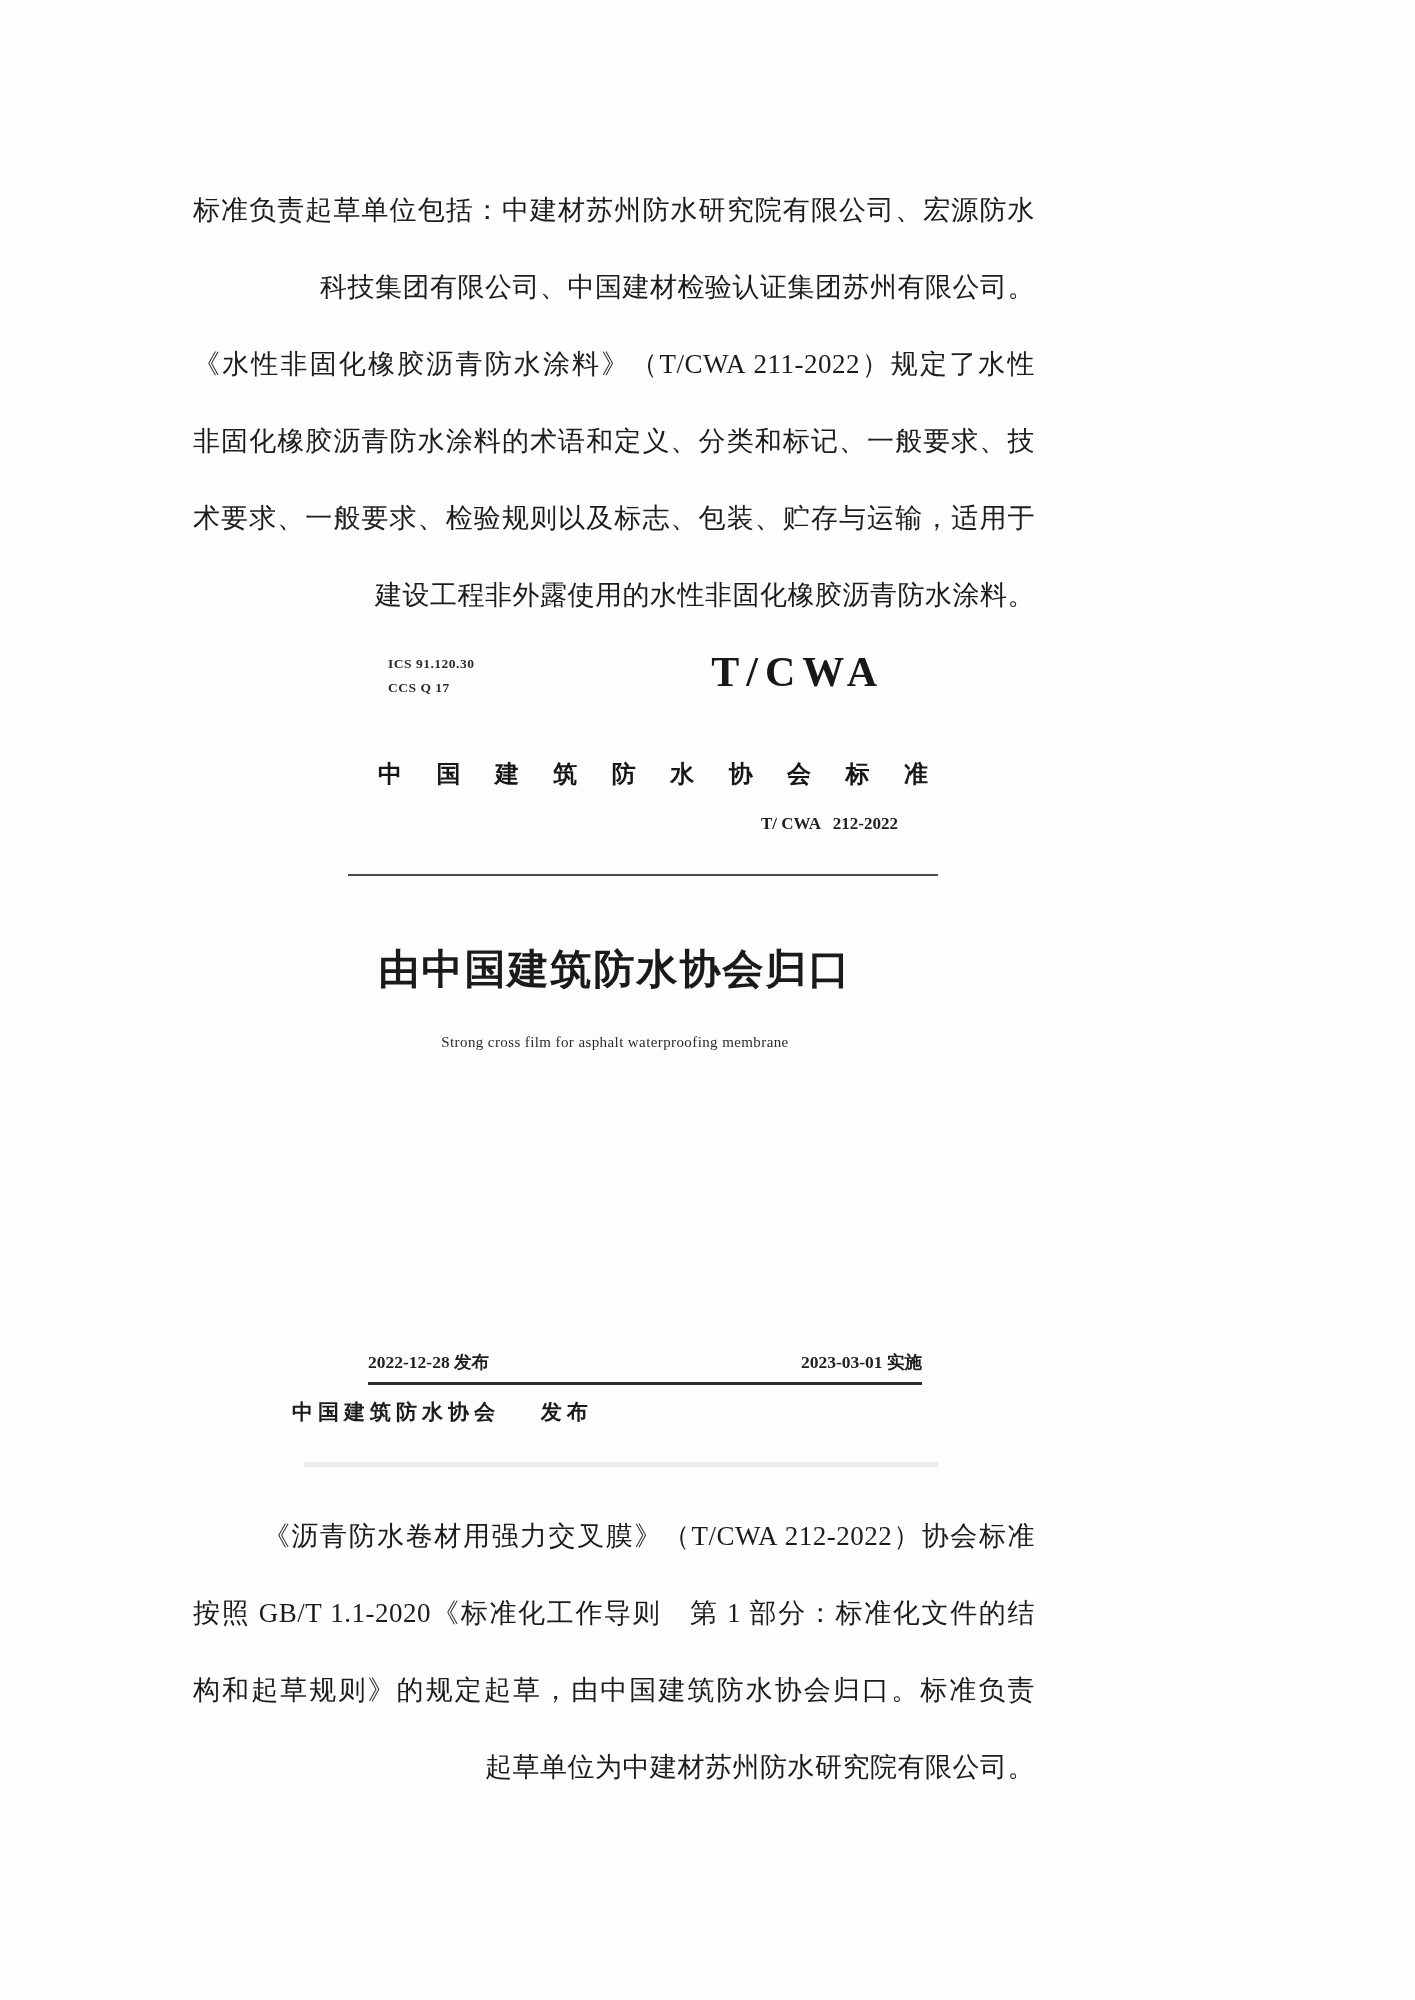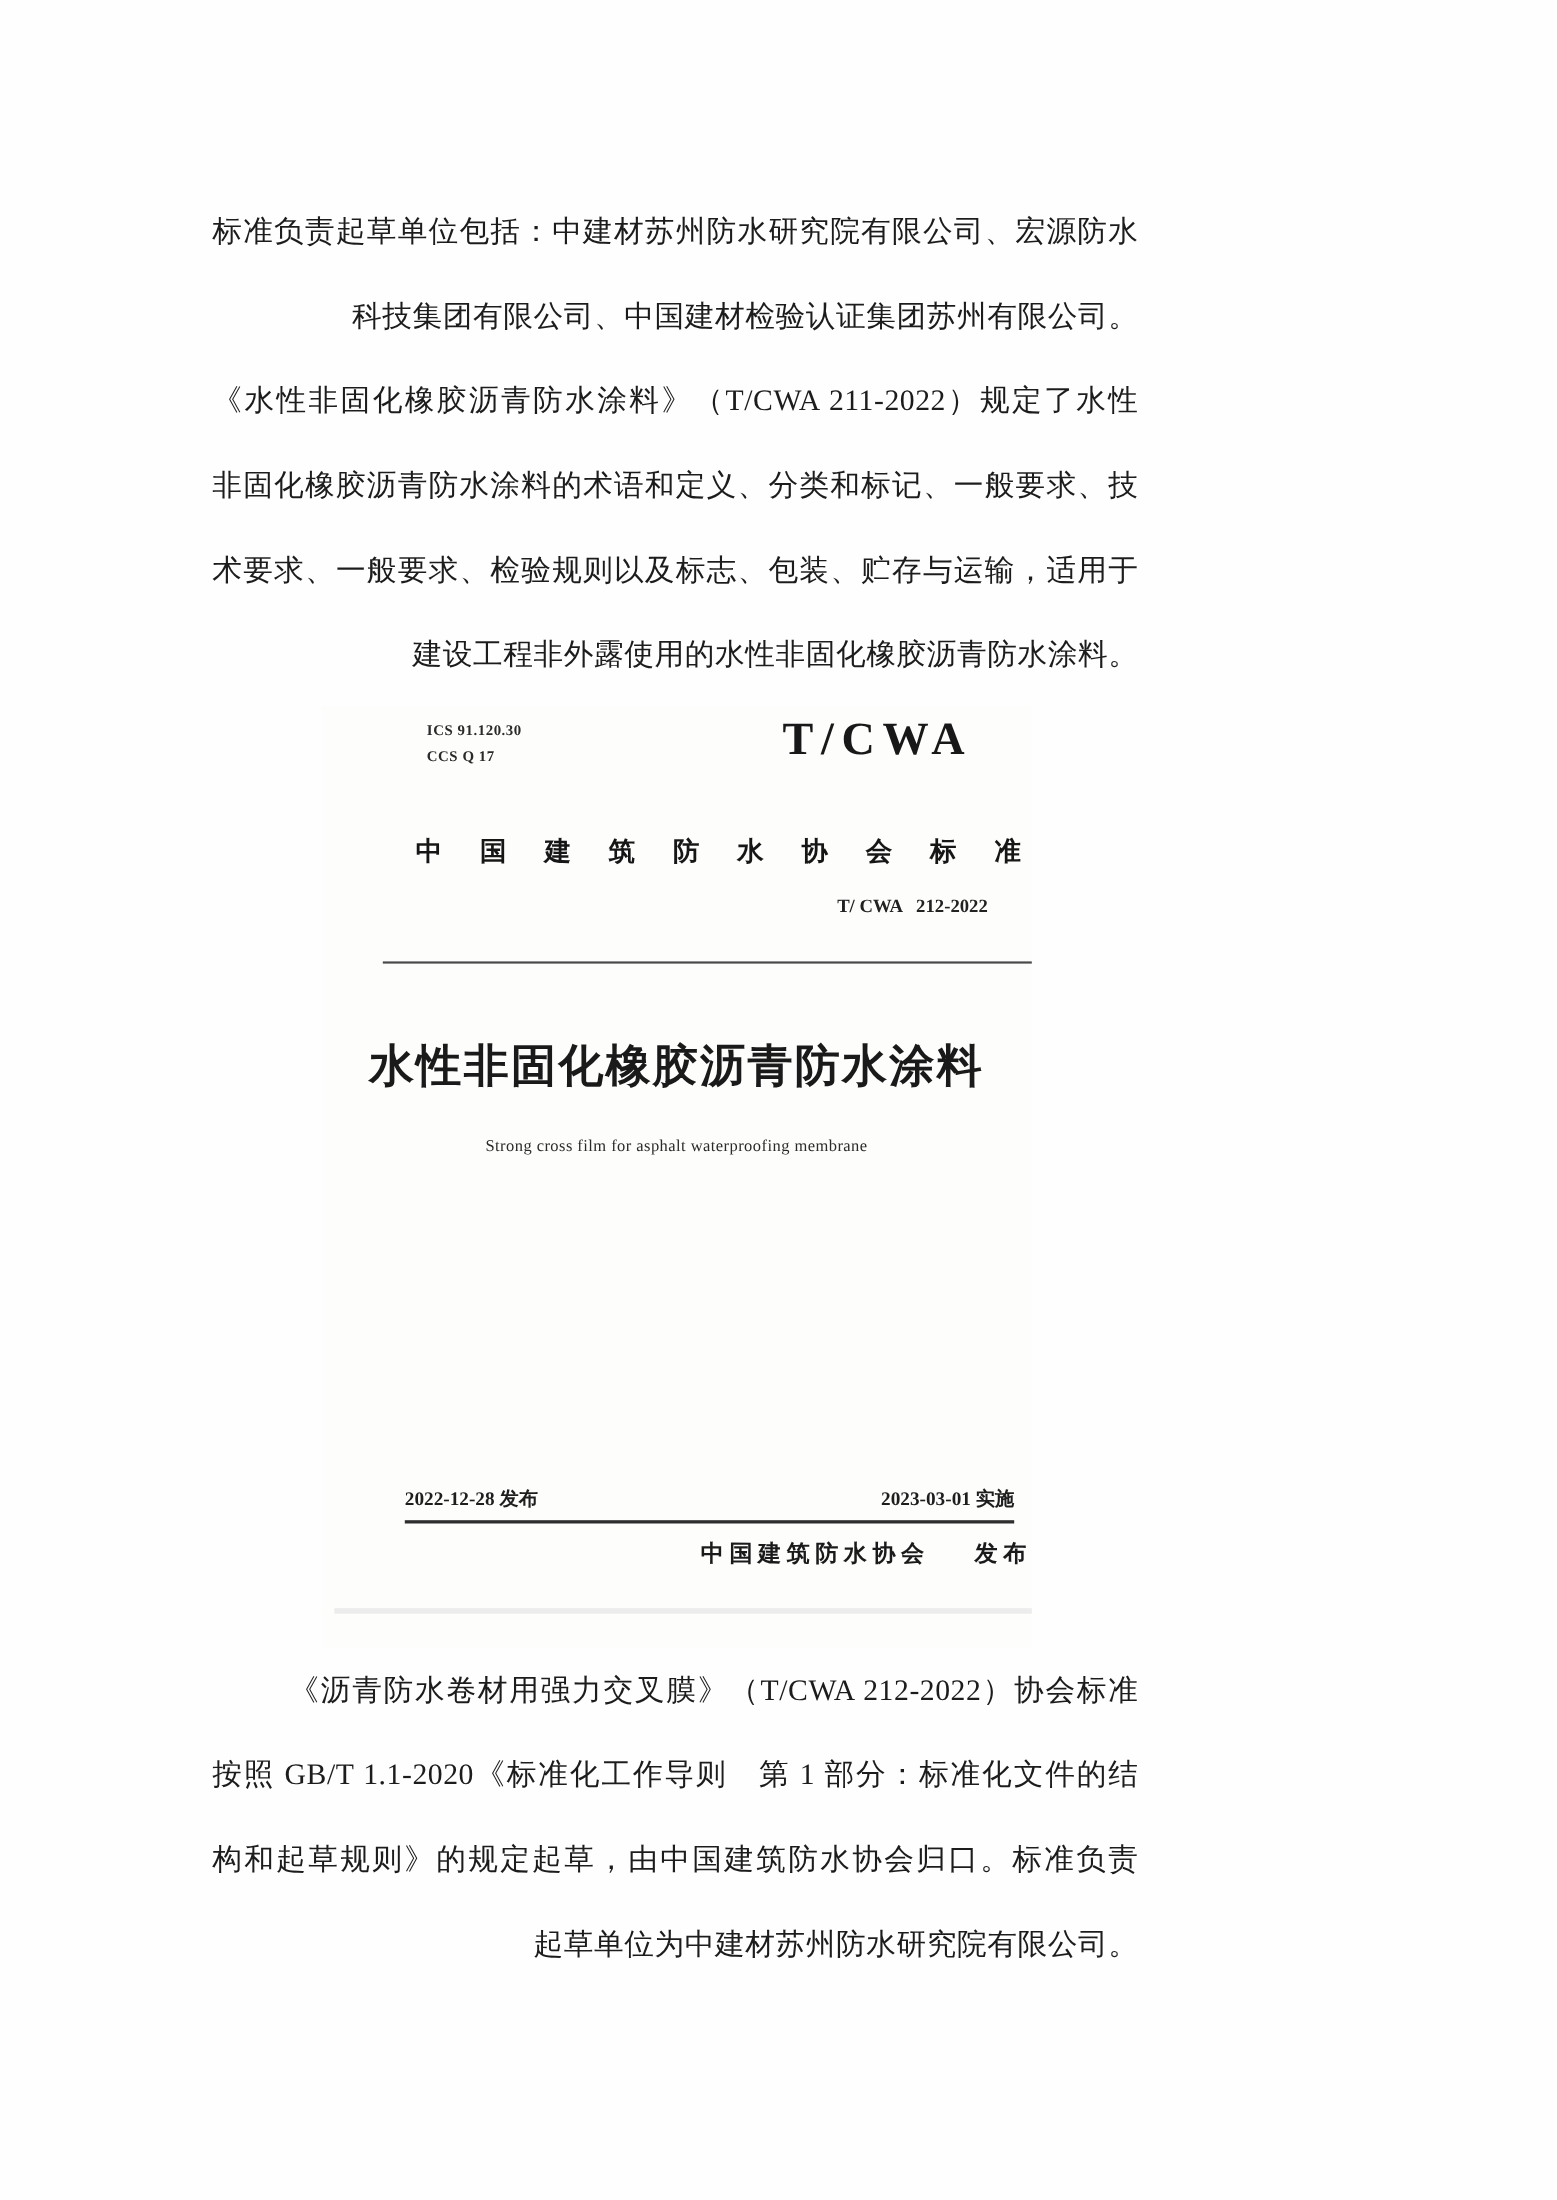--- a/index.html
+++ b/index.html
@@ -145,21 +145,21 @@
     right: 16px;
     top: 740px;
     height: 3px;
     background: #2e2e2e;
   }
   .cover .publisher-row {
     position: absolute;
     left: 0;
     right: 0;
     top: 756px;
-    text-align: right;
+    text-align: left;
     font-family: "Liberation Sans", "DejaVu Sans", sans-serif;
     font-weight: bold;
     font-size: 21px;
     letter-spacing: 5px;
     color: #1a1a1a;
   }
   .cover .publisher-row .publish-label {
     margin-left: 30px;
   }
   .cover .rule-faint {
@@ -201,21 +201,21 @@
 
   <div class="cover">
     <div class="ics-block">
       <div>ICS 91.120.30</div>
       <div>CCS Q 17</div>
     </div>
     <div class="society-mark">T/CWA</div>
     <div class="heading">中国建筑防水协会标准</div>
     <div class="std-number">T/ CWA   212-2022</div>
     <div class="rule-top"></div>
-    <div class="title-zh">水性非固化橡胶沥青防水涂料</div>
+    <div class="title-zh">由中国建筑防水协会归口</div>
     <div class="title-en">Strong cross film for asphalt waterproofing membrane</div>
     <div class="dates-row">
       <span>2022-12-28 发布</span>
       <span>2023-03-01 实施</span>
     </div>
     <div class="rule-dates"></div>
     <div class="publisher-row">
       <span>中国建筑防水协会</span>
       <span class="publish-label">发布</span>
     </div>

